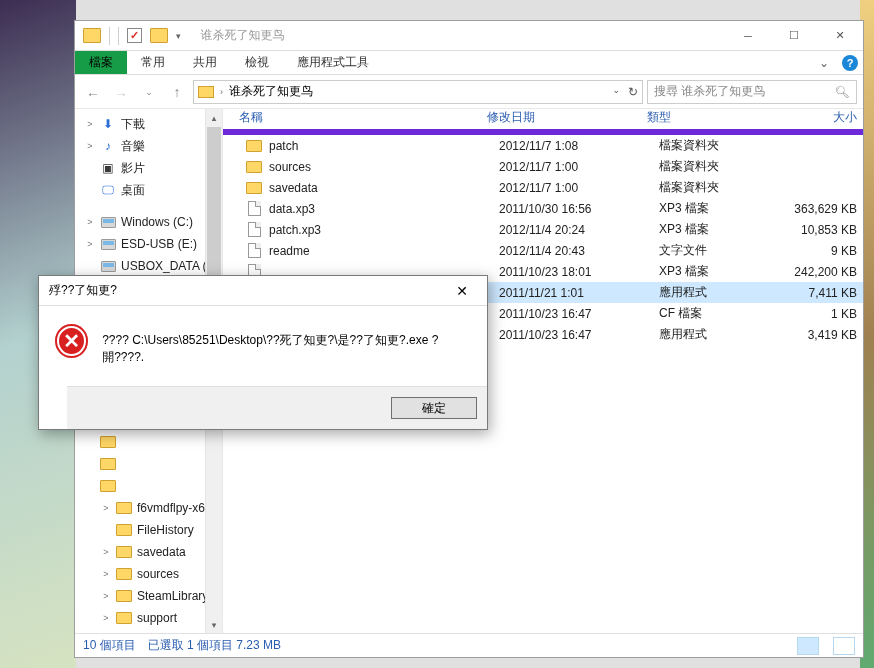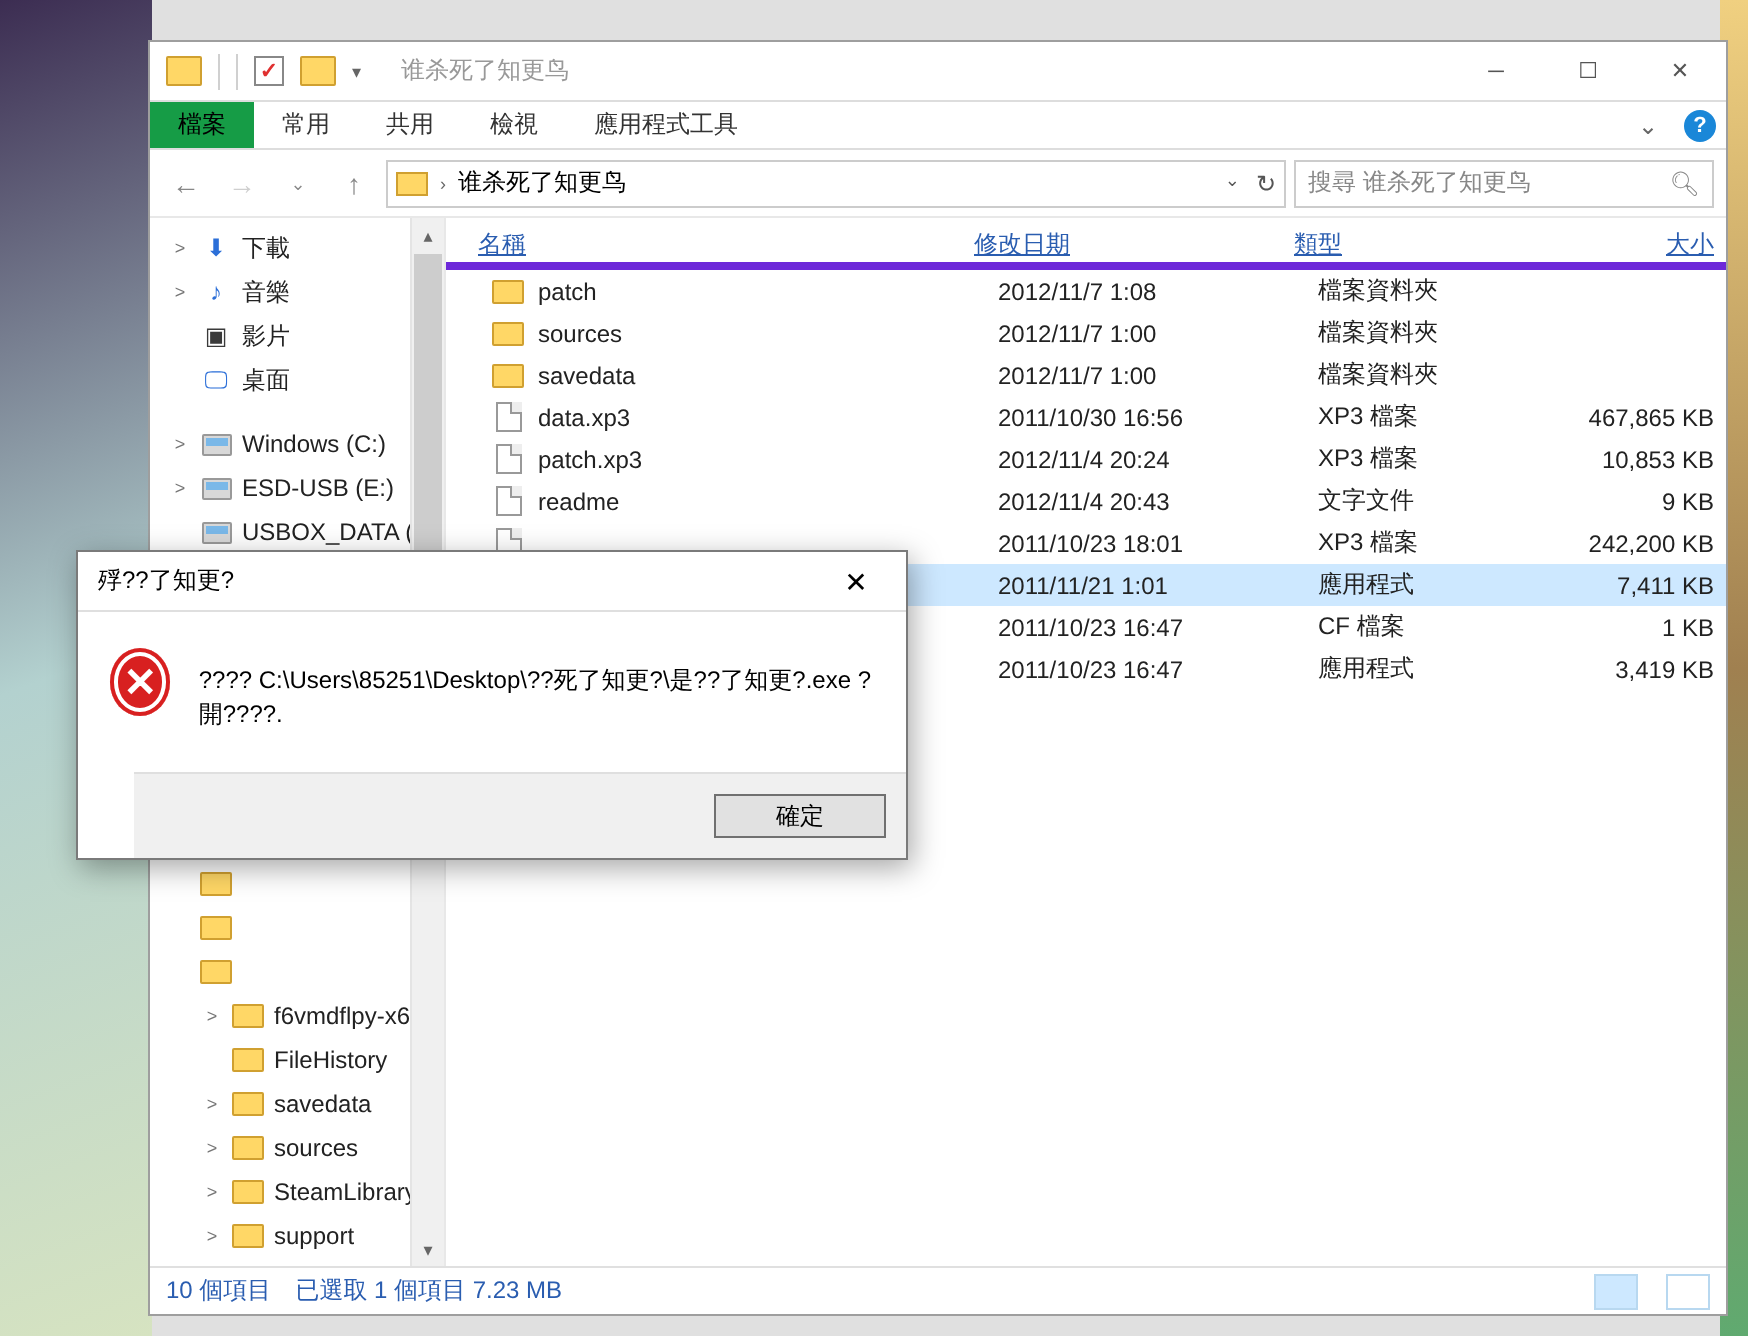--- a/index.html
+++ b/index.html
@@ -60,38 +60,38 @@
   .ico-fold { width:16px; height:12px; background:#ffd766; border:1px solid #d0a030; border-radius:1px; }
   .ico-dl { color:#2c6fd8; }
   .ico-mus { color:#2c6fd8; }
   .ico-vid { color:#3a3a3a; }
   .ico-desk { color:#2c6fd8; }
   .ico-drv { width:15px; height:11px; background:#d8d8d8; border:1px solid #999; border-radius:1px; position:relative; }
   .ico-drv::after{content:"";position:absolute;left:1px;top:1px;right:1px;height:4px;background:#7ab8e8;}
 
   
   .list { flex:1; display:flex; flex-direction:column; }
-  .cols { height:26px; display:flex; align-items:flex-end; border-bottom:4px solid #6d28d9; color:#2a5db0; padding-left:10px;text-decoration:underline; }
+  .cols { height:26px; display:flex; align-items:flex-start; border-bottom:6px solid #6d28d9; color:#2a5db0; padding-left:10px; }
   .cols div { padding:0 6px; }
   .c-name{flex:0 0 248px;} .c-date{flex:0 0 160px;} .c-type{flex:0 0 110px;} .c-size{flex:1; text-align:right; padding-right:22px;}
   .rows { flex:1; }
   .row { height:21px; display:flex; align-items:center; padding-left:22px; color:#222; }
   .row.sel { background:#cde8ff; }
   .row div { padding:0 6px; white-space:nowrap; overflow:hidden; }
   .r-ico { width:18px; padding:0!important; display:flex; align-items:center; justify-content:center; }
   .ico-file { width:13px; height:15px; background:#fff; border:1px solid #999; position:relative; }
   .ico-file::after{content:"";position:absolute;right:-1px;top:-1px;width:5px;height:5px;background:#eee;border-left:1px solid #999;border-bottom:1px solid #999;}
 
   .status { height:24px; border-top:1px solid #e0e0e0; display:flex; align-items:center; padding:0 8px; color:#2a5db0; gap:12px; }
   .status .sp { flex:1; }
   .viewbtn { width:22px; height:18px; border:1px solid #b8d8f0; display:inline-block; margin-left:2px; }
   .viewbtn.act{ background:#cde8ff; }
 
   
-  .dialog { position:absolute; left:38px; top:275px; width:416px; background:#fff; border:1px solid #7a7a7a; box-shadow:2px 4px 14px rgba(0,0,0,.35); }
+  .dialog { position:absolute; left:38px; top:275px; width:450px; background:#fff; border:1px solid #7a7a7a; box-shadow:2px 4px 14px rgba(0,0,0,.35); }
   .dlg-title { height:30px; display:flex; align-items:center; padding:0 10px; border-bottom:1px solid #dfdfdf; background:#fff; }
   .dlg-title .x { margin-left:auto; width:30px; height:22px; display:flex; align-items:center; justify-content:center; font-size:14px; }
   .dlg-body { padding:18px 16px 20px 16px; display:flex; gap:14px; align-items:flex-start; }
   .dlg-ico { width:34px; height:34px; border-radius:50%; background:#d82020; display:flex; align-items:center; justify-content:center; color:#fff; font-size:20px; font-weight:bold; box-shadow:0 0 0 2px #d82020 inset, 0 0 0 4px #fff inset; }
   .dlg-btns { background:#f0f0f0; padding:10px; display:flex; justify-content:flex-end; border-top:1px solid #dfdfdf;margin-left:28px; }
   .dlg-btns button { width:86px; height:22px; border:1px solid #707070; background:#e1e1e1; }
 </style>
 </head>
 <body>
 
@@ -350,21 +350,21 @@
             <div class="c-type">檔案資料夾</div>
             <div class="c-size"></div>
           </div>
           <div class="row">
             <div class="r-ico">
               <span class="ico-file"></span>
             </div>
             <div class="c-name" style="flex:0 0 230px">data.xp3</div>
             <div class="c-date">2011/10/30 16:56</div>
             <div class="c-type">XP3 檔案</div>
-            <div class="c-size">467,865 KB</div>
+            <div class="c-size">363,629 KB</div>
           </div>
           <div class="row">
             <div class="r-ico">
               <span class="ico-file"></span>
             </div>
             <div class="c-name" style="flex:0 0 230px">patch.xp3</div>
             <div class="c-date">2012/11/4 20:24</div>
             <div class="c-type">XP3 檔案</div>
             <div class="c-size">10,853 KB</div>
           </div>

